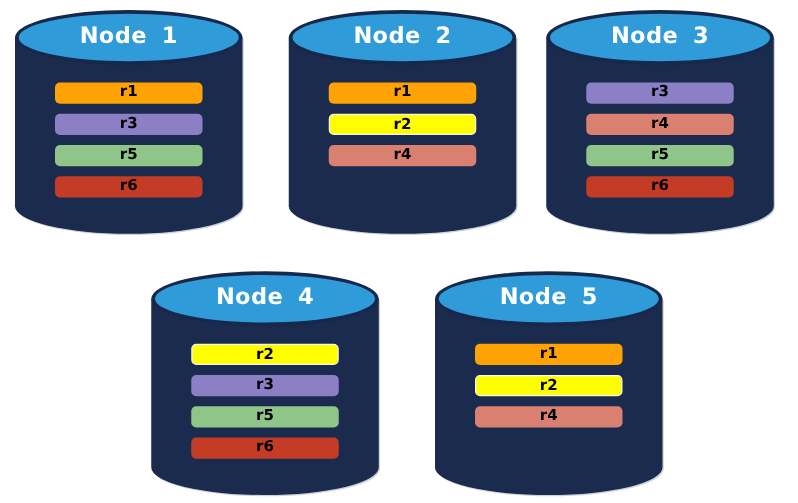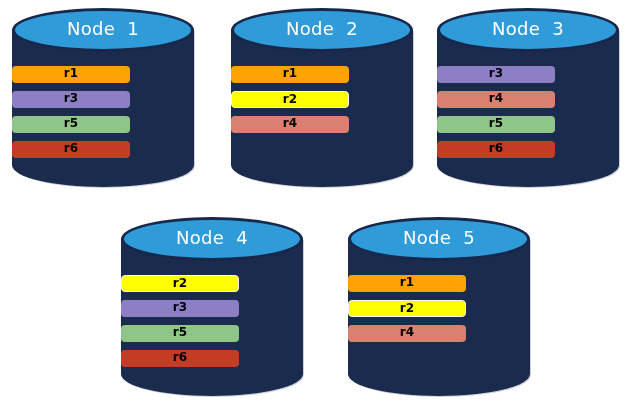--- a/index.html
+++ b/index.html
@@ -38,35 +38,36 @@
     border-radius: 50%;
     box-sizing: border-box;
     border: 3px solid transparent;
     display: flex;
     align-items: center;
     justify-content: center;
     z-index: 2;
   }
   .node-title {
     color: #FFFFFF;
-    font-weight: normal;
+    font-weight: bold;
     font-size: 18px;
     display: flex;
     gap: 12px;
     letter-spacing: 0.3px;
     line-height: 1;
     padding-bottom: 2px;
   }
   .bars {
     position: absolute;
     top: 58px;
     left: 0;
     right: 0;
     display: flex;
     flex-direction: column;
+    align-items: center;
     gap: 8px;
     z-index: 3;
   }
   .bar {
     width: 118px;
     height: 17px;
     box-sizing: border-box;
     border-radius: 4px;
     color: #000000;
     font-weight: bold;

